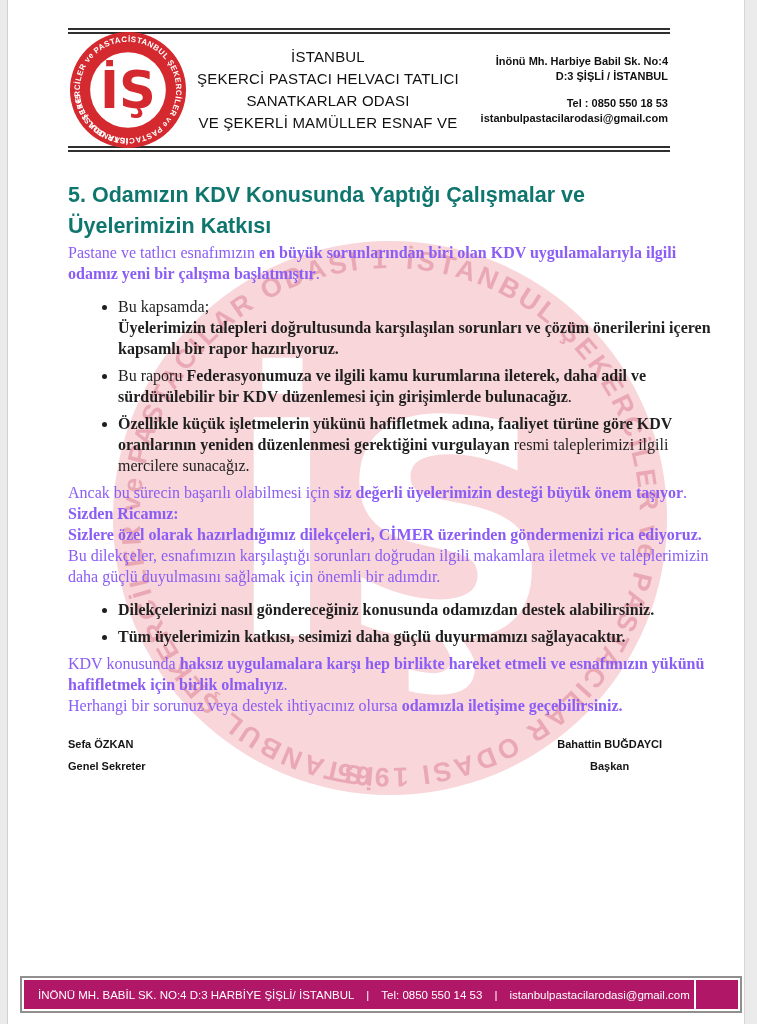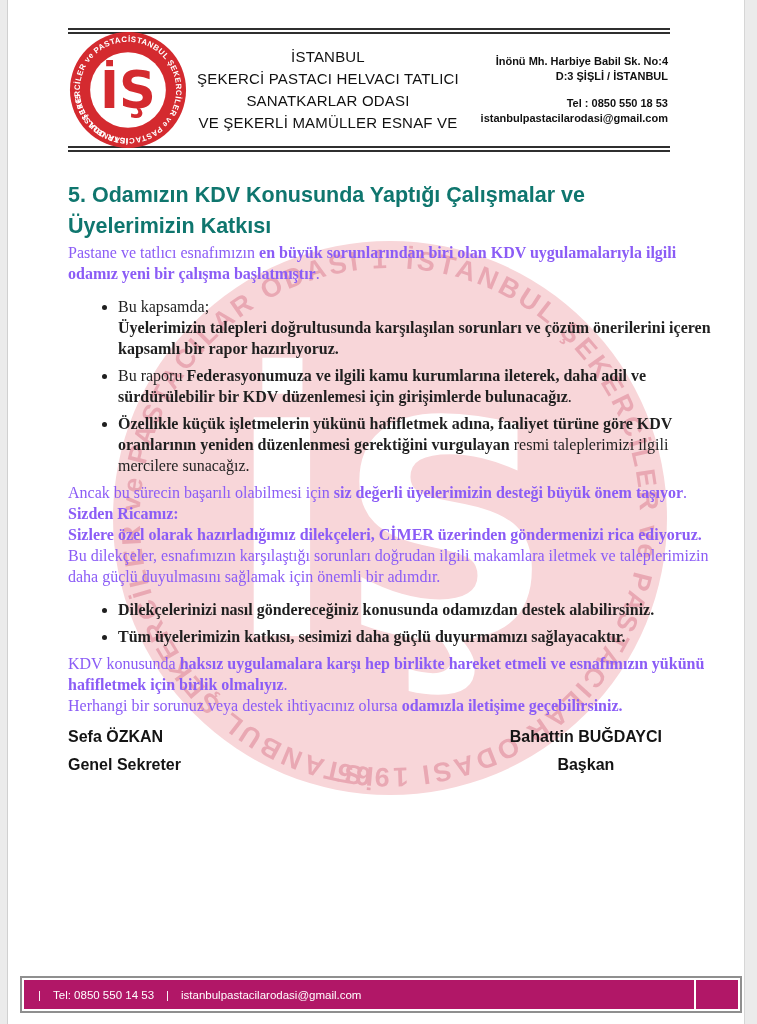--- a/index.html
+++ b/index.html
@@ -38,22 +38,22 @@
   .b{font-weight:bold;}
   .p1{margin-top:24px;}
   ul.blist{margin:12px 0 0 0;padding:0 0 0 50px;max-width:610px;font-size:16px;line-height:21px;}
   ul.blist li{margin:0 0 6px 0;}
   .p-ancak{margin-top:18px;}
   .request-heading{margin-top:17px;font-weight:bold;}
   .p-kdv{margin-top:18px;}
   .p-final{margin-top:19px;}
 
   
-  .signatures{display:flex;justify-content:space-between;margin-top:12px;max-width:650px;
-              font-family:"Liberation Sans",sans-serif;font-weight:bold;font-size:16px;color:#141414;}
+  .signatures{display:flex;justify-content:space-between;margin-top:22px;max-width:650px;
+              font-family:"Liberation Sans",sans-serif;font-weight:bold;font-size:11px;color:#141414;}
   .sig-left{text-align:left;}
   .sig-right{text-align:center;margin-right:55px;}
   .sig-title{margin-top:10px;}
 
   
   .footer-outer{position:absolute;left:20px;right:15px;top:976px;height:37px;border:2px solid #8f8f8f;
                 background:#ffffff;z-index:2;box-sizing:border-box;}
   .footer-inner{position:absolute;left:2px;right:2px;top:2px;bottom:2px;background:#b11767;
                 display:flex;align-items:center;gap:12px;padding-left:14px;color:#ffffff;
                 font-family:"Liberation Sans",sans-serif;font-size:11.5px;box-sizing:border-box;}
@@ -137,20 +137,21 @@
       </div>
       <div class="sig-right">
         <div>Bahattin BUĞDAYCI</div>
         <div class="sig-title">Başkan</div>
       </div>
     </div>
   </div>
 
   <div class="footer-outer">
     <div class="footer-inner">
+      <span>İNÖNÜ MH. BABİL SK. NO:4 D:3 HARBİYE ŞİŞLİ/ İSTANBUL</span>
       <span>|</span>
       <span>Tel: 0850 550 14 53</span>
       <span>|</span>
       <span>istanbulpastacilarodasi@gmail.com</span>
       <span class="footer-divider"></span>
     </div>
   </div>
 </div>
 
 </body></html>

